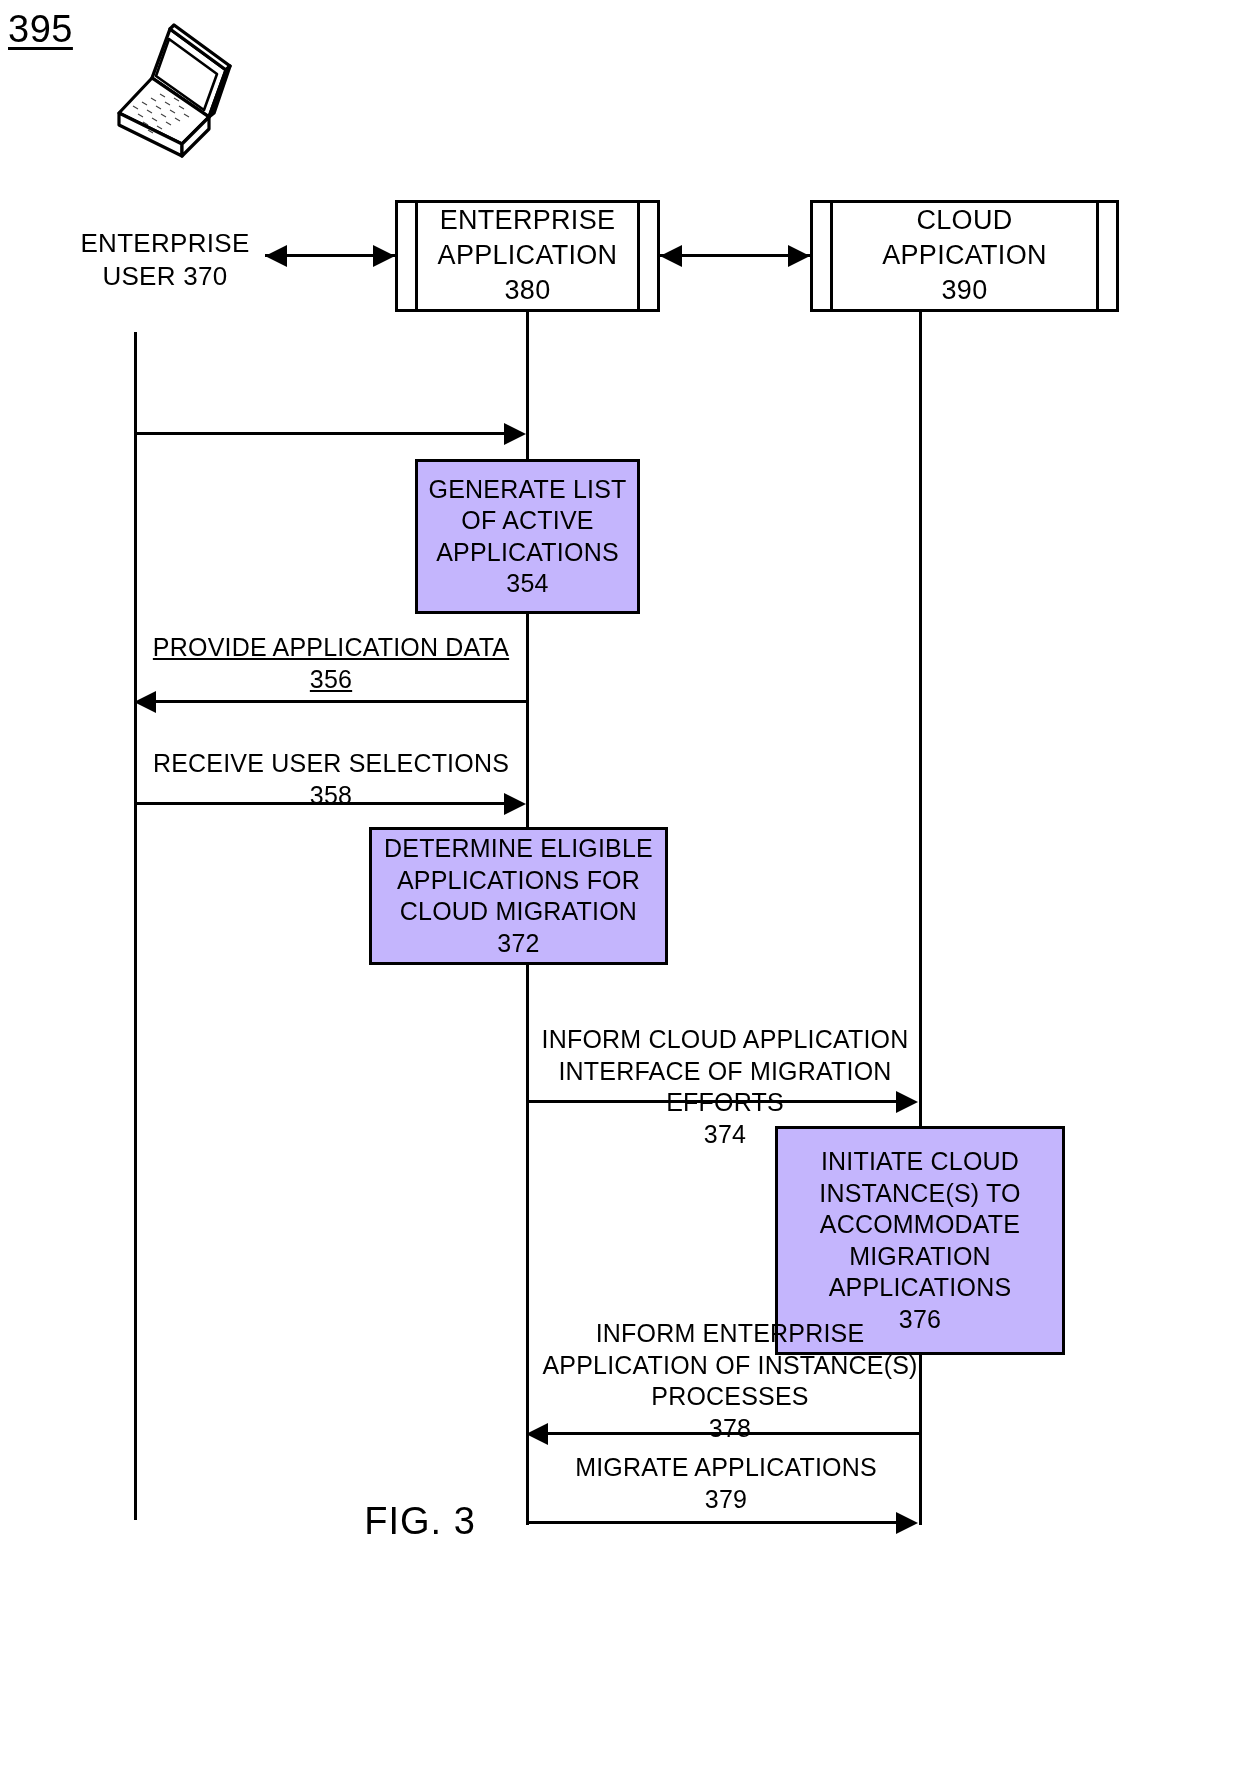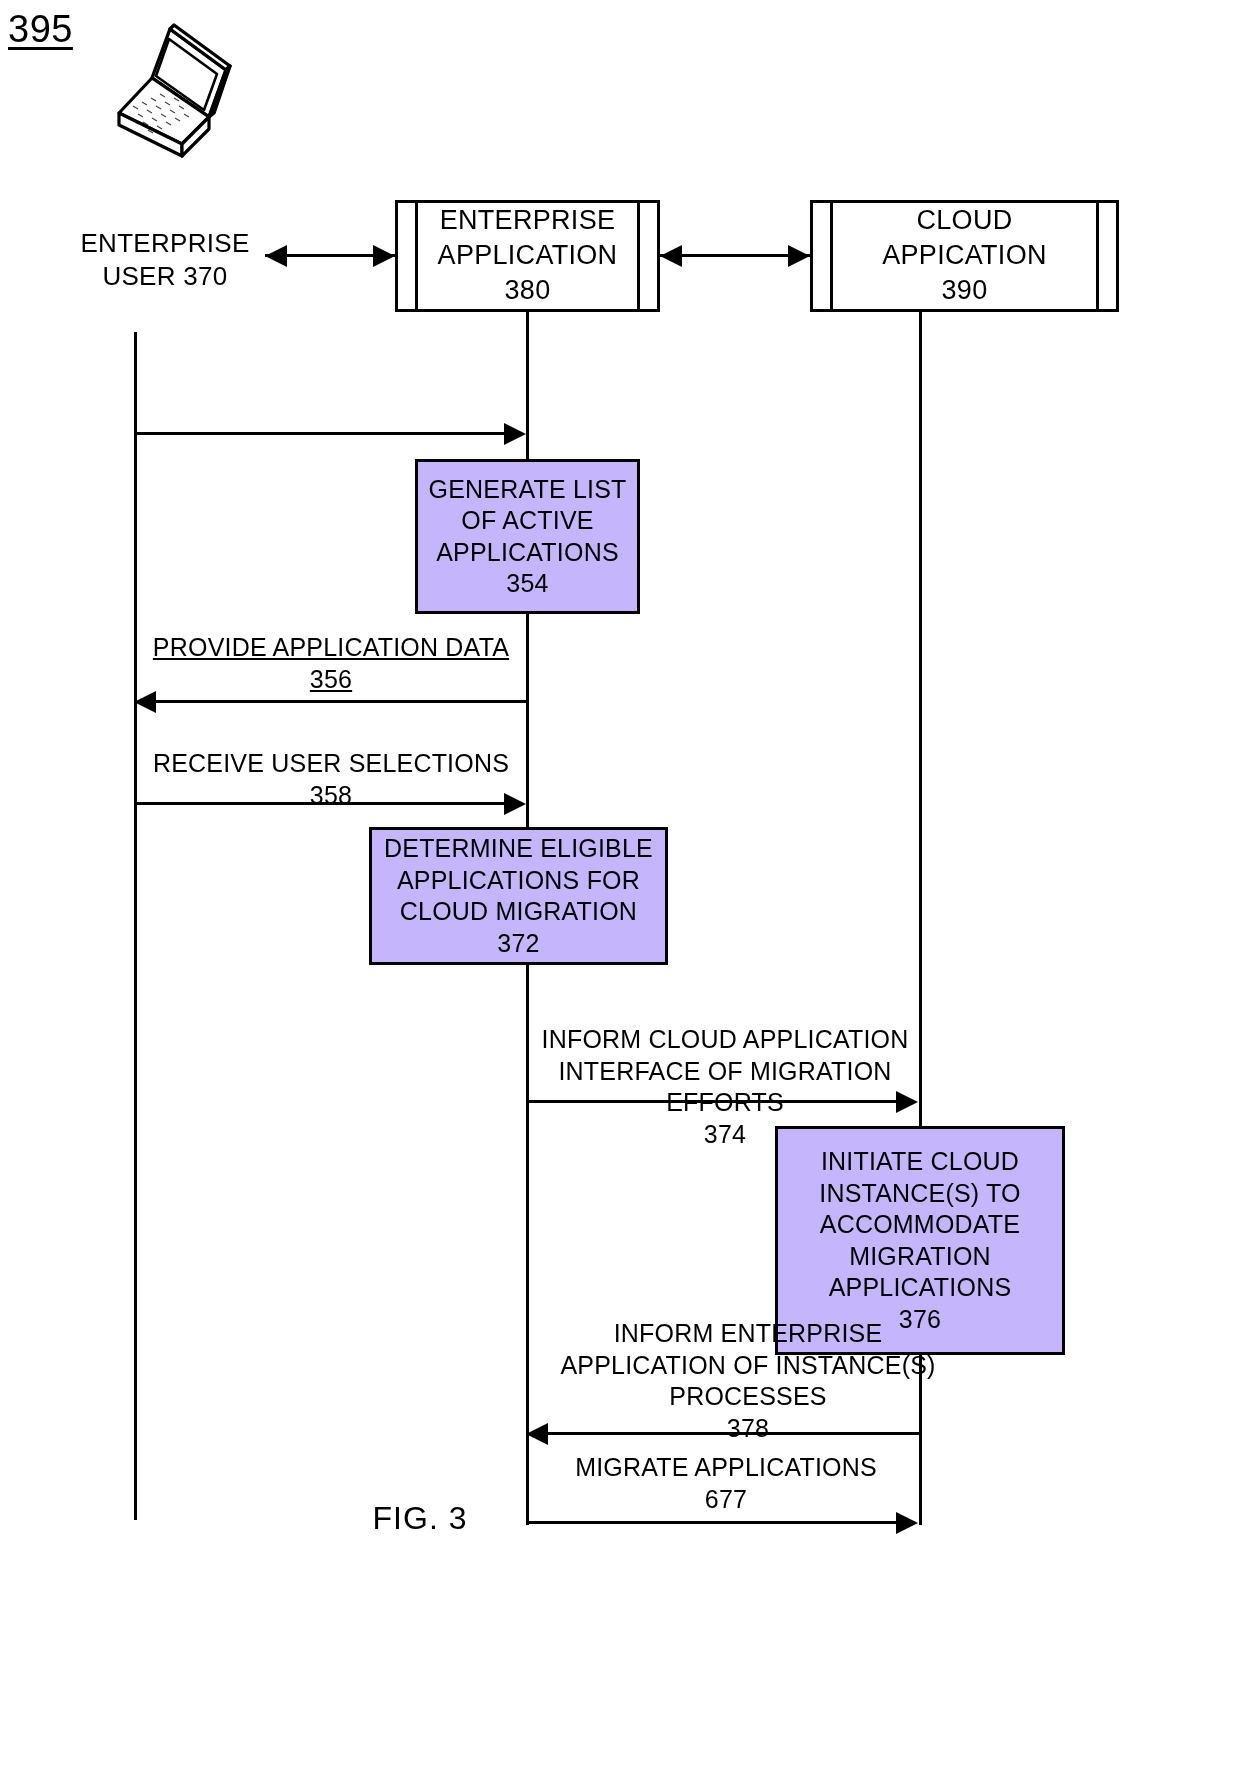--- a/index.html
+++ b/index.html
@@ -35,21 +35,21 @@
   
   .msg{position:absolute;height:3px;background:#000;}
   .head{position:absolute;width:0;height:0;border-top:11px solid transparent;
         border-bottom:11px solid transparent;}
   .head.right{border-left:22px solid #000;}
   .head.left{border-right:22px solid #000;}
 
   .msglabel{position:absolute;text-align:center;font-size:25px;line-height:1.26;
             white-space:pre-line;letter-spacing:.2px;}
 
-  .figcap{position:absolute;text-align:center;font-size:32px;letter-spacing:1px;}
+  .figcap{position:absolute;text-align:center;font-size:38px;letter-spacing:1px;}
 </style>
 </head>
 <body>
 
 <div id="stage">
 
   <div class="fig-num">395</div>
 
   <div class="laptop">
     <svg viewBox="0 0 190 170" width="190" height="170" aria-hidden="true">
@@ -155,31 +155,31 @@
 
   <div class="abox" style="left:775px;top:1126px;width:290px;height:229px;">
     <div class="atext">INITIATE CLOUD
 INSTANCE(S) TO
 ACCOMMODATE
 MIGRATION
 APPLICATIONS
 376</div>
   </div>
 
-  <div class="msglabel" style="left:530px;top:1318px;width:436px;">INFORM ENTERPRISE
+  <div class="msglabel" style="left:512px;top:1318px;width:436px;">INFORM ENTERPRISE
 APPLICATION OF INSTANCE(S)
 PROCESSES
 378</div>
   <div>
     <div class="msg" style="left:540px;top:1432px;width:381px;"></div>
     <div class="head left" style="left:526px;top:1423px;"></div>
   </div>
 
   <div class="msglabel" style="left:530px;top:1452px;width:392px;">MIGRATE APPLICATIONS
-677</div>
+379</div>
   <div>
     <div class="msg" style="left:526px;top:1521px;width:372px;"></div>
     <div class="head right" style="left:896px;top:1512px;"></div>
   </div>
 
   <div class="figcap" style="left:230px;top:1500px;width:380px;">FIG. 3</div>
 
 </div>
 
 </body></html>

